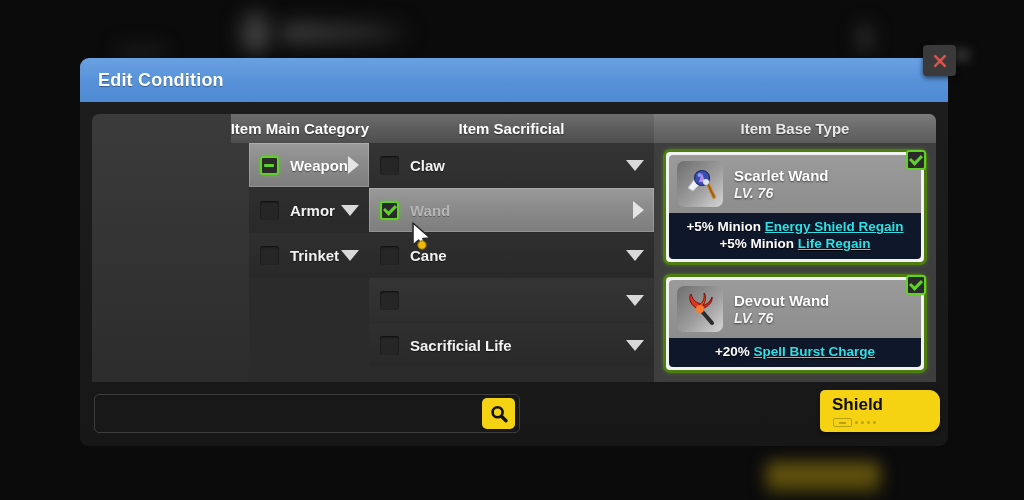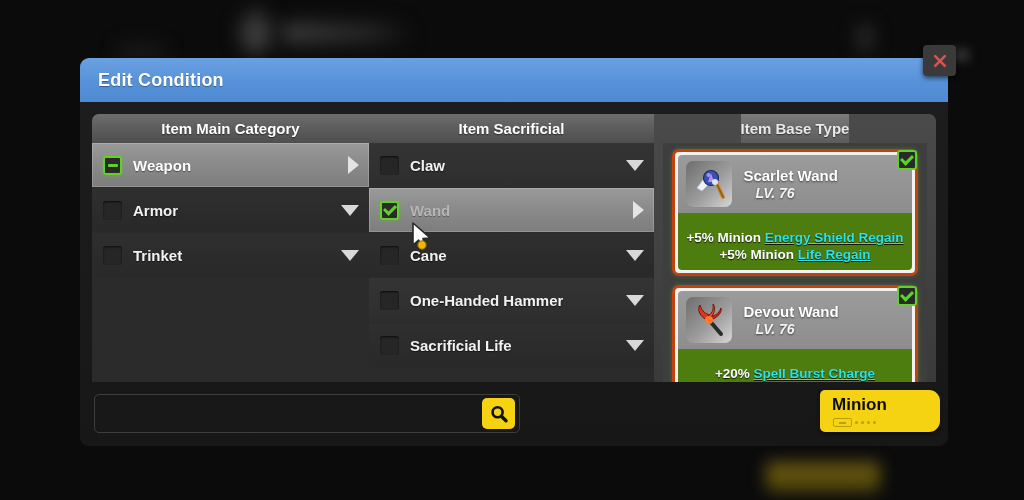--- a/index.html
+++ b/index.html
@@ -130,22 +130,22 @@
   .panel {
     position: relative;
     display: flex;
     flex-direction: column;
     overflow: hidden;
   }
   .panel.cat   { width: 277px; background: linear-gradient(180deg,#3b3b3b,#2c2c2c); }
   .panel.sub   { width: 285px; background: linear-gradient(180deg,#3b3b3b,#2c2c2c); }
   .panel.base  { width: 282px; background: linear-gradient(180deg,#4a4a4a,#3a3a3a); }
 
-  .panel.cat  { border-radius: 7px 0 0 0; }
-  .panel.base { border-radius: 0 7px 0 0; align-items: center; }
+  .panel.cat  { border-radius: 7px 0 0 0; align-items: flex-end; }
+  .panel.base { border-radius: 0 7px 0 0; }
 
   .panel-header {
     height: 29px;
     display: flex;
     align-items: center;
     justify-content: center;
     background: linear-gradient(180deg, #6e6e6e 0%, #5c5c5c 50%, #4e4e4e 100%);
     color: #ffffff;
     font-size: 15px;
     font-weight: 700;
@@ -236,21 +236,21 @@
   .arrow.right {
     border-top: 9px solid transparent;
     border-bottom: 9px solid transparent;
     border-left: 11px solid #e4e4e4;
   }
 
   
   .card {
     position: relative;
     margin-bottom: 9px;
-    border: 3px solid #c2410c;
+    border: 3px solid #4d7c0f;
     border-radius: 7px;
     background: #f2f2f2;
     padding: 3px;
     box-shadow: 0 0 5px rgba(108,200,50,.3);
   }
   .card-inner {
     border-radius: 4px;
     overflow: hidden;
     background: #ffffff;
   }
@@ -278,25 +278,24 @@
     text-shadow: 0 1px 2px rgba(0,0,0,.55);
     line-height: 17px;
   }
   .item-lv {
     color: #f4f4f4;
     font-size: 14px;
     font-weight: 700;
     font-style: italic;
     text-shadow: 0 1px 2px rgba(0,0,0,.55);
     line-height: 18px;
-    margin-left: 12px;
   }
   .card-stats {
-    background: #4d7c0f;
-    padding: 16px 8px 7px 8px;
+    background: #0f172a;
+    padding: 5px 8px 7px 8px;
     text-align: center;
   }
   .stat-line {
     font-size: 13.5px;
     font-weight: 700;
     color: #ffffff;
     line-height: 17px;
     text-shadow: 0 1px 1px rgba(0,0,0,.8);
   }
   .stat-line .hi { color: #2ee0e8; text-decoration: underline; }
@@ -497,21 +496,20 @@
             </div>
 
             <div class="row alt">
               <span class="chk"></span>
               <span class="row-label">Cane</span>
               <span class="arrow down"></span>
             </div>
 
             <div class="row">
               <span class="chk"></span>
-              <span class="row-label">One-Handed Hammer</span>
               <span class="arrow down"></span>
             </div>
 
             <div class="row alt">
               <span class="chk"></span>
               <span class="row-label">Sacrificial Life</span>
               <span class="arrow down"></span>
             </div>
 
           </div>
@@ -591,21 +589,21 @@
           <input class="search-input" type="text" placeholder="" value="" style="">
           <div class="search-btn">
             <svg width="20" height="20" viewBox="0 0 20 20">
               <circle cx="8.6" cy="8.2" r="5" fill="none" stroke="#111" stroke-width="2.6"></circle>
               <path d="M12.4 12.2 L17 16.8" stroke="#111" stroke-width="3.4" stroke-linecap="round"></path>
             </svg>
           </div>
         </div>
 
         <div class="confirm-btn">
-          <div class="confirm-label">Minion</div>
+          <div class="confirm-label">Shield</div>
           <div class="keyhint">
             <span class="kbox">
                 <i></i>
               </span>
             <span class="kdot"></span>
             <span class="kdot"></span>
             <span class="kdot"></span>
             <span class="kdot"></span>
           </div>
         </div>

